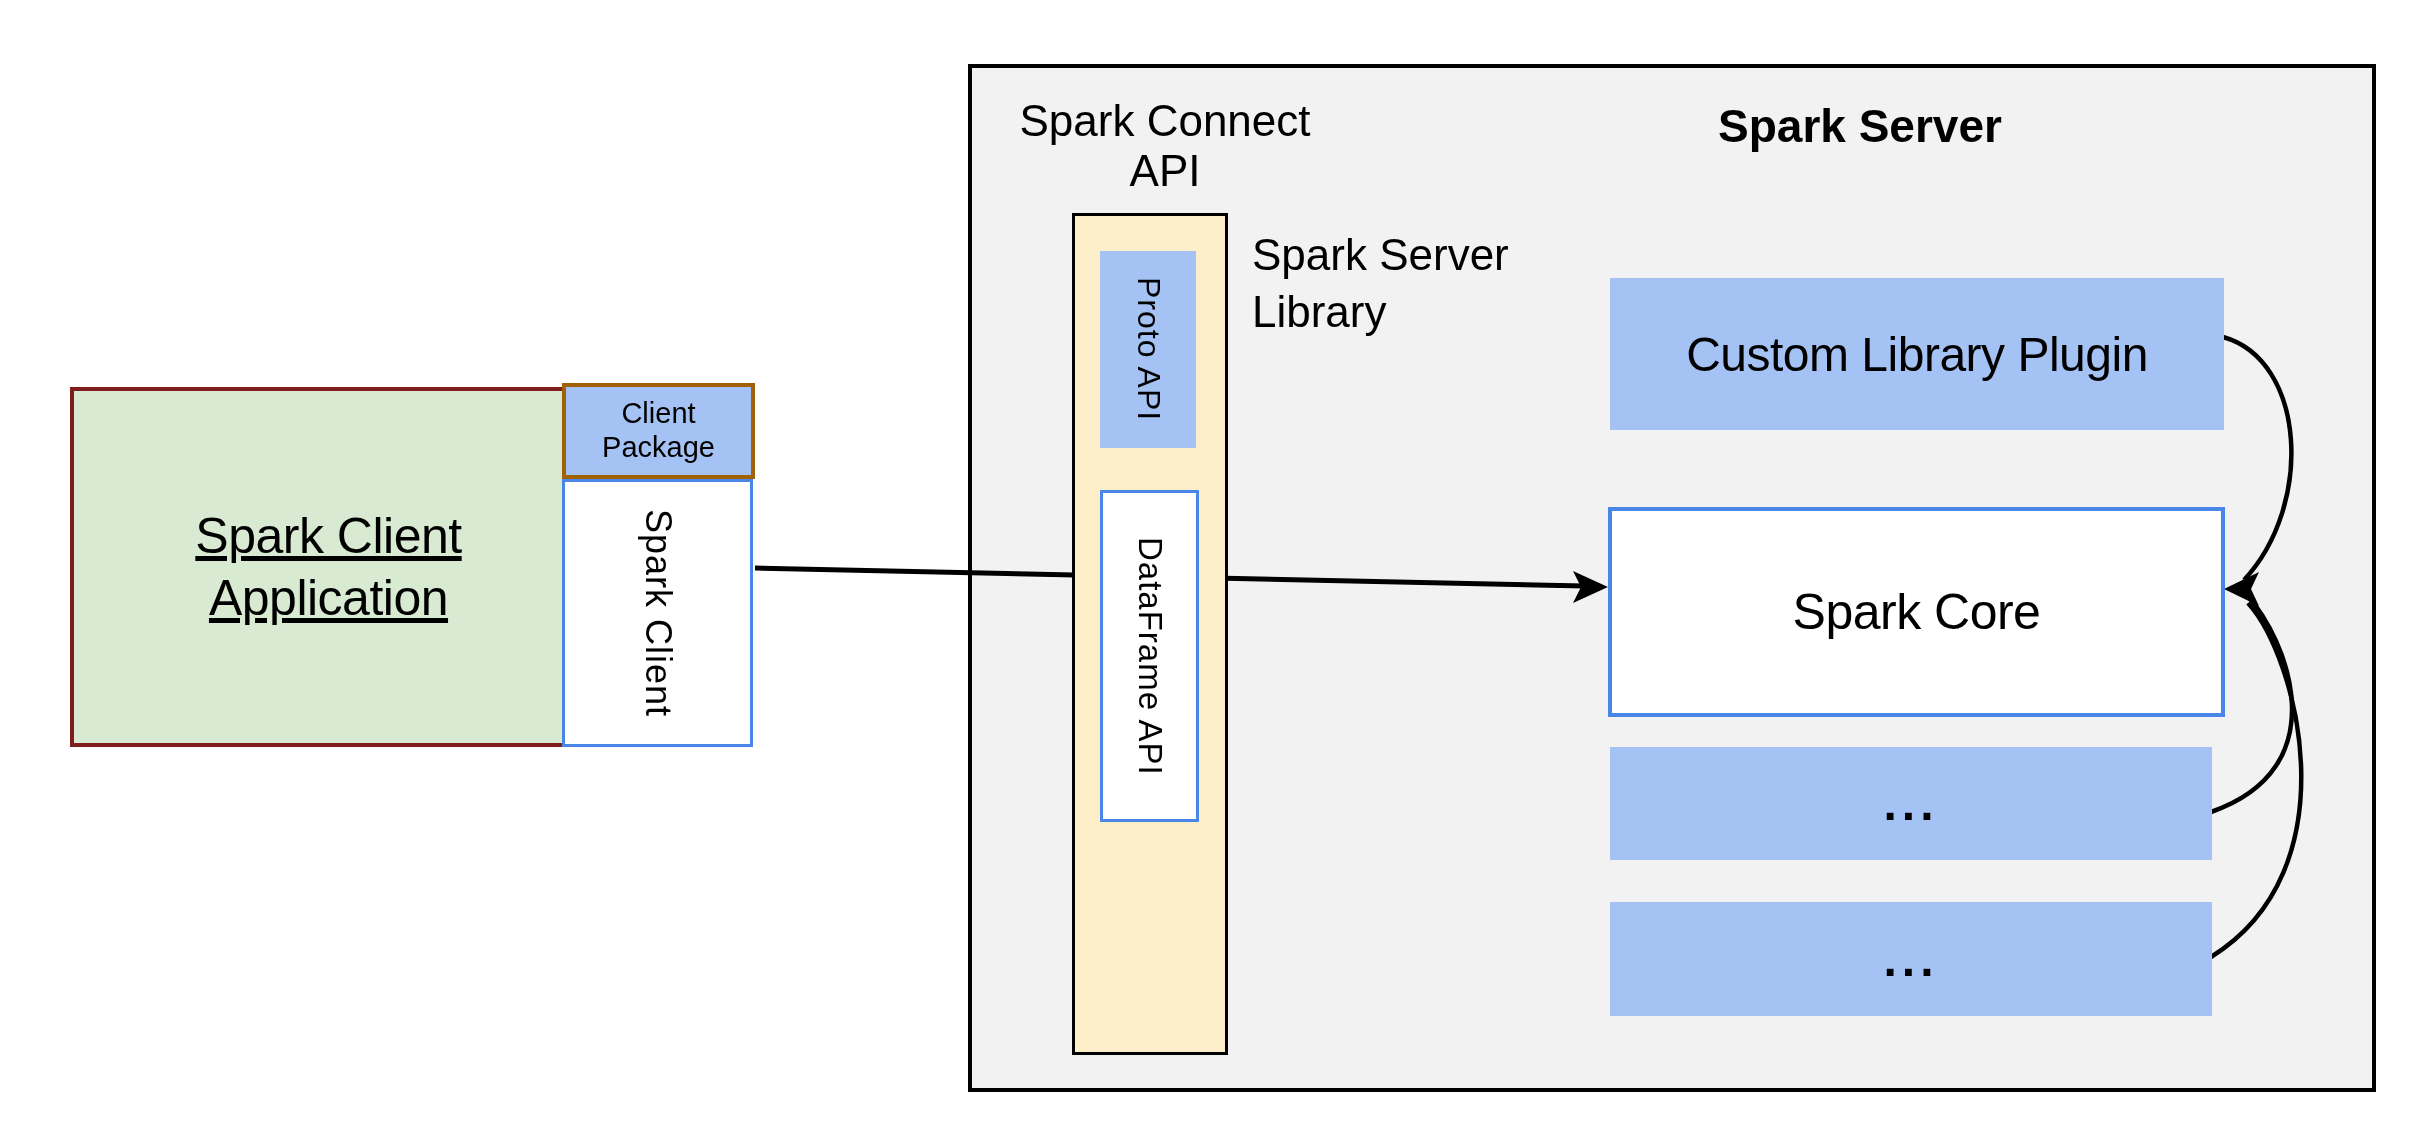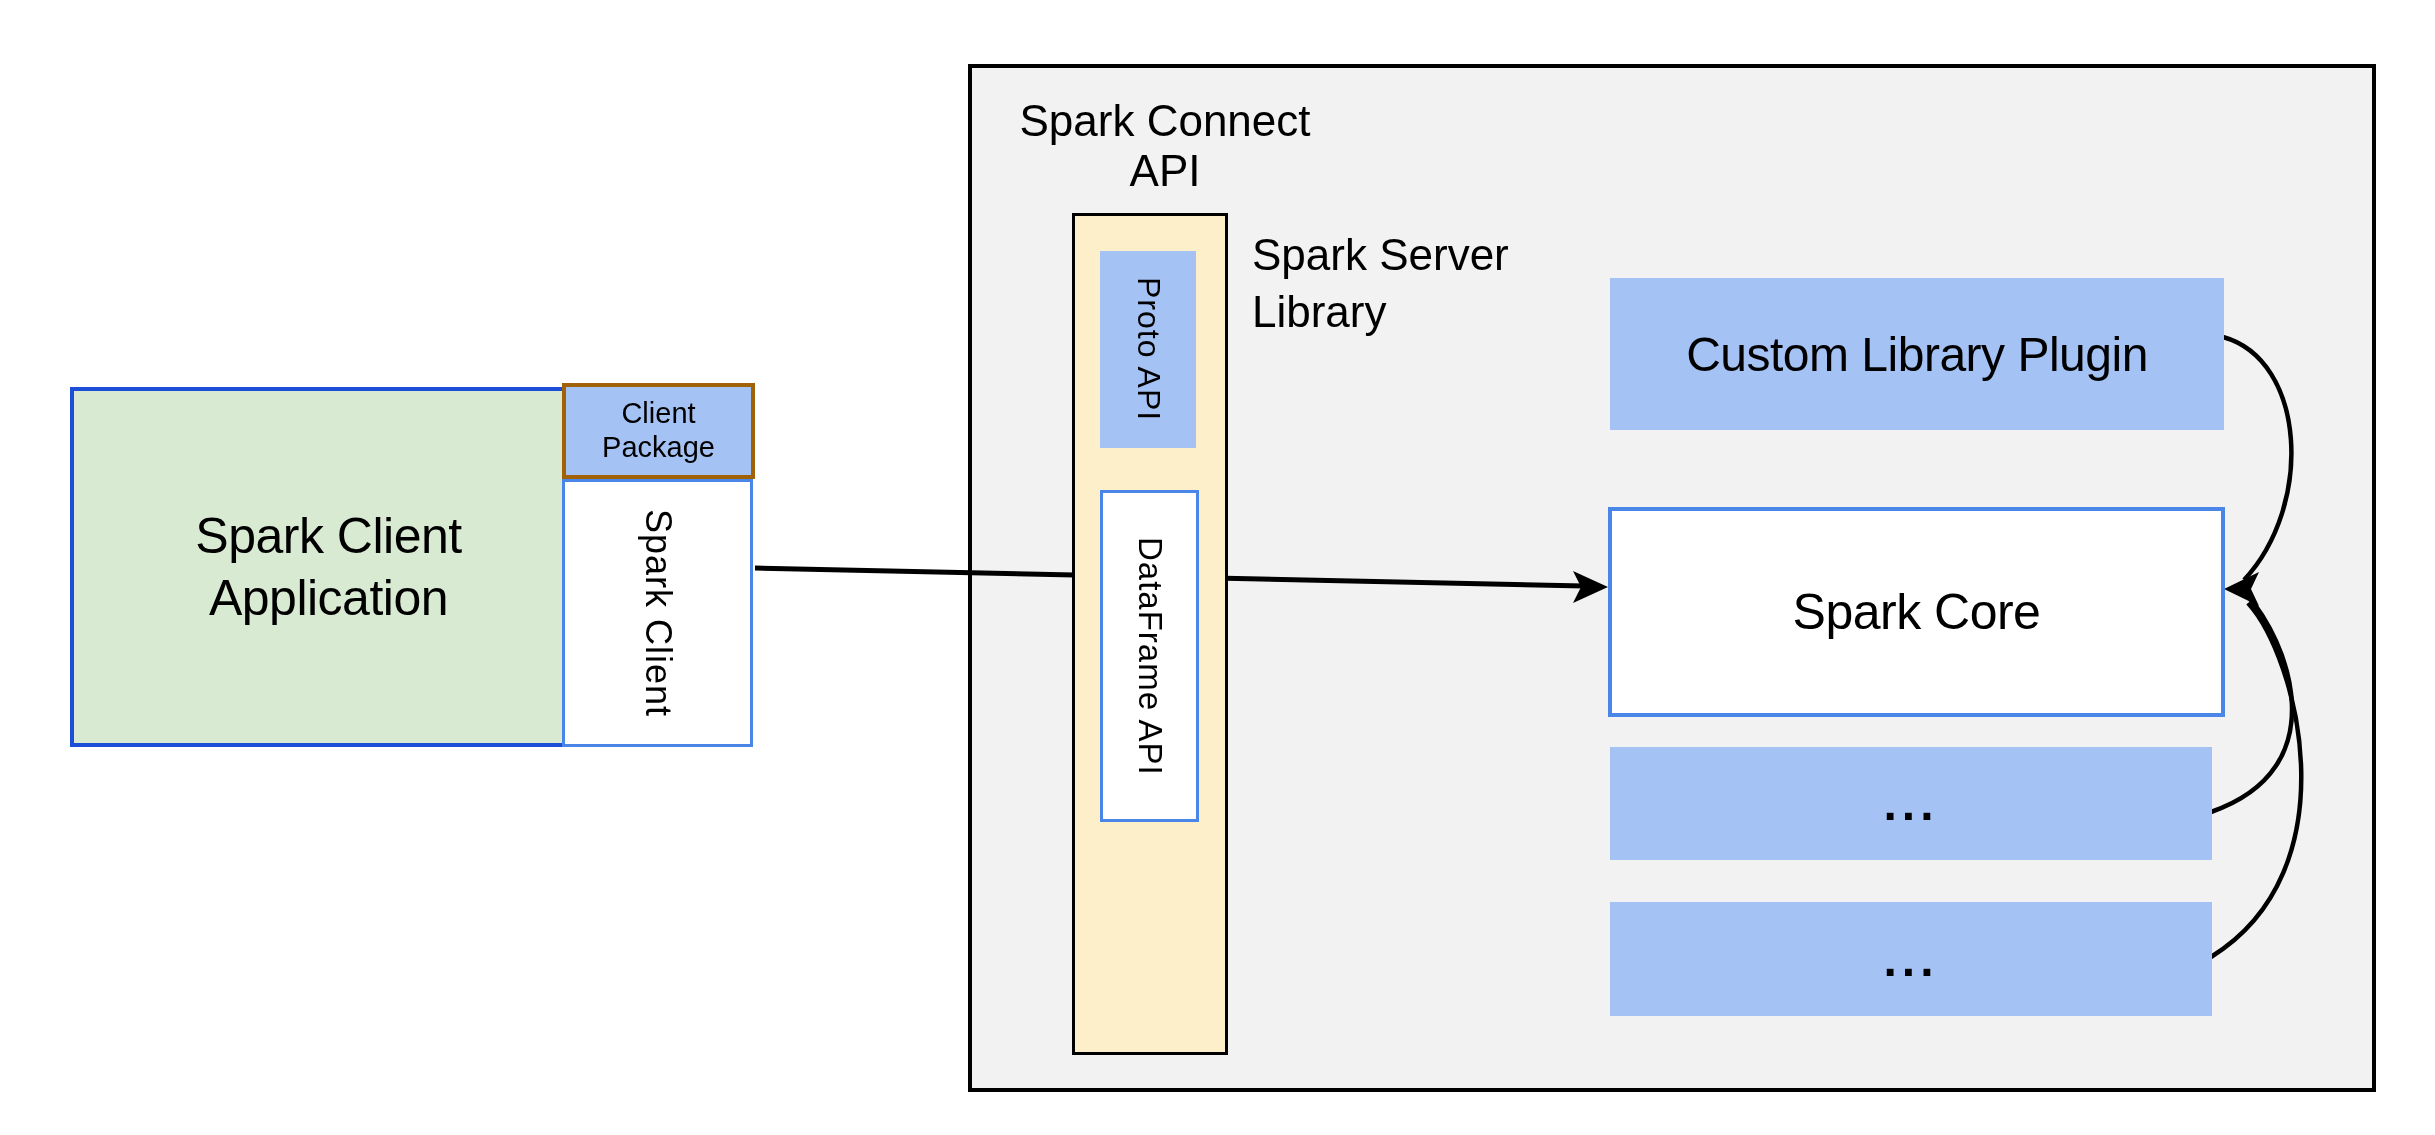--- a/index.html
+++ b/index.html
@@ -25,21 +25,21 @@
   svg.connectors {
     position: absolute;
     left: 0; top: 0;
     z-index: 1;
     pointer-events: none;
   }
 
   .z2 { z-index: 2; }
   .label { position: absolute; z-index: 3; }
 
-  .green-box  { background: #d9ead3; border: 4px solid #1d4ed8; }
+  .green-box  { background: #d9ead3; border: 4px solid #7f1d1d; text-decoration: underline; }
   .blue-fill  { background: #a4c2f4; }
   .white-blue { background: #ffffff; border: 3px solid #4a86e8; }
   .yellow-box { background: #fcefca; border: 3px solid #000; }
 
   .heading       { font-size: 44px; line-height: 1.14; text-align: center; }
   .heading-bold  { font-size: 46px; line-height: 1.14; text-align: center; font-weight: bold; }
   .side-label    { font-size: 44px; line-height: 1.3; text-align: left; }
 
   .big-text   { font-size: 50px; line-height: 1.24; letter-spacing: -0.5px; }
   .med-text   { font-size: 48px; letter-spacing: -0.5px; }
@@ -60,20 +60,21 @@
     <path d="M755 568 L1584 586" stroke="#000" stroke-width="5" fill="none"></path>
     <path d="M1608 587 L1573 571 L1581 587 L1573 603 Z" fill="#000"></path>
     <path d="M2223 337 C2306 360 2314 505 2244 580" stroke="#000" stroke-width="4.5" fill="none"></path>
     <path d="M2211 812 C2338 768 2288 640 2246 594" stroke="#000" stroke-width="4.5" fill="none"></path>
     <path d="M2211 957 C2352 870 2298 658 2248 603" stroke="#000" stroke-width="4.5" fill="none"></path>
     <path d="M2224 589 L2259 572 L2251 589 L2259 606 Z" fill="#000"></path>
   </svg>
 
   <div class="label heading" style="left:1000px; top:72px; width:330px;margin-top:24px;">Spark Connect API</div>
 
+  <div class="label heading-bold" style="left:1700px; top:100px; width:320px;">Spark Server</div>
 
   <div class="label side-label" style="left:1252px; top:226px; width:340px;">Spark Server Library</div>
 
   <div class="box green-box z2" style="left:70px; top:387px; width:517px; height:360px;">
     <div class="big-text" style="width:420px;">Spark Client Application</div>
   </div>
 
   <div class="box blue-fill z2" style="left:562px; top:383px; width:193px; height:96px; border:4px solid #a16207;">
     <div class="small-text" style="width:150px;">Client Package</div>
   </div>

